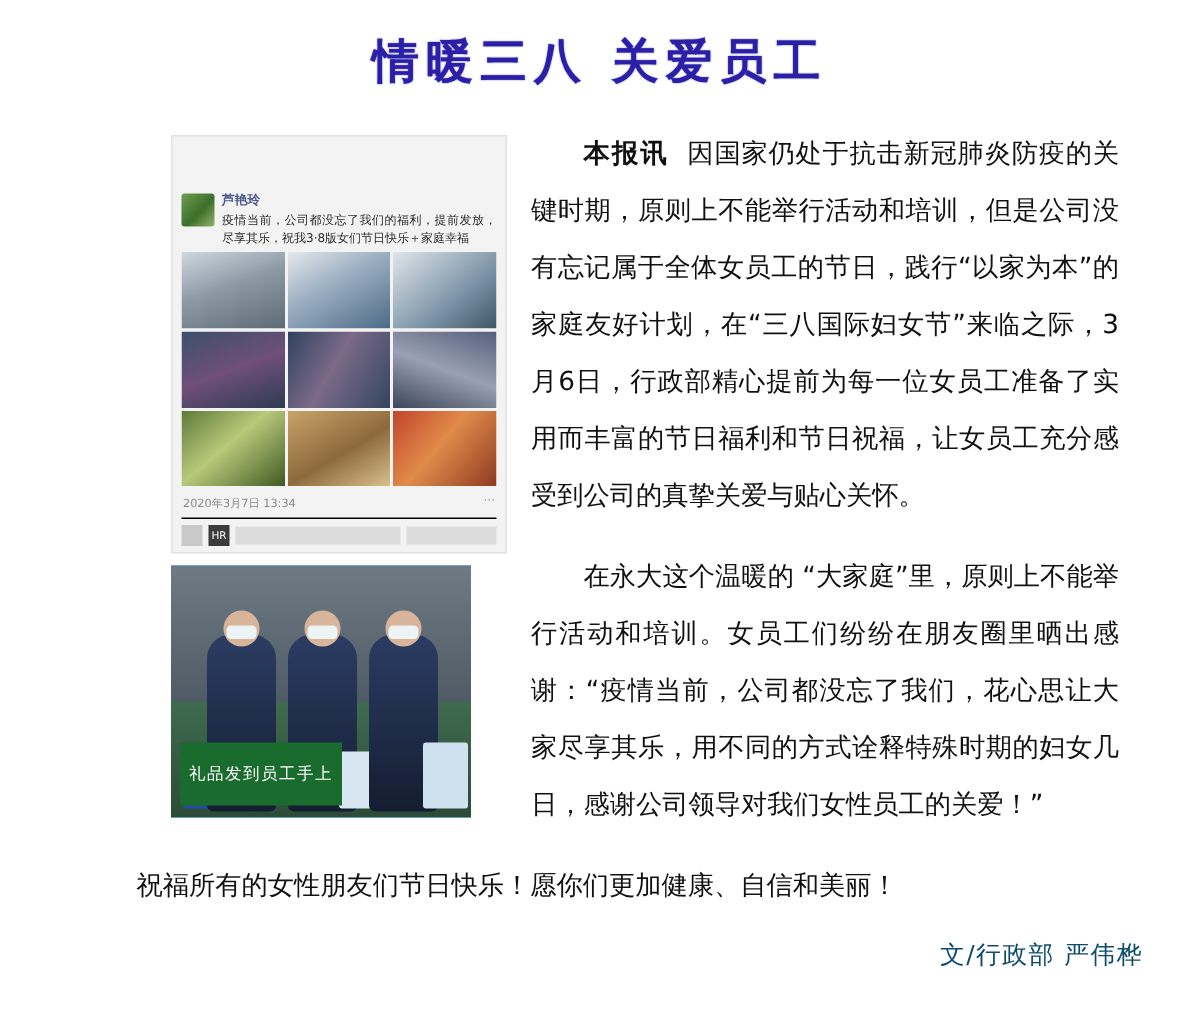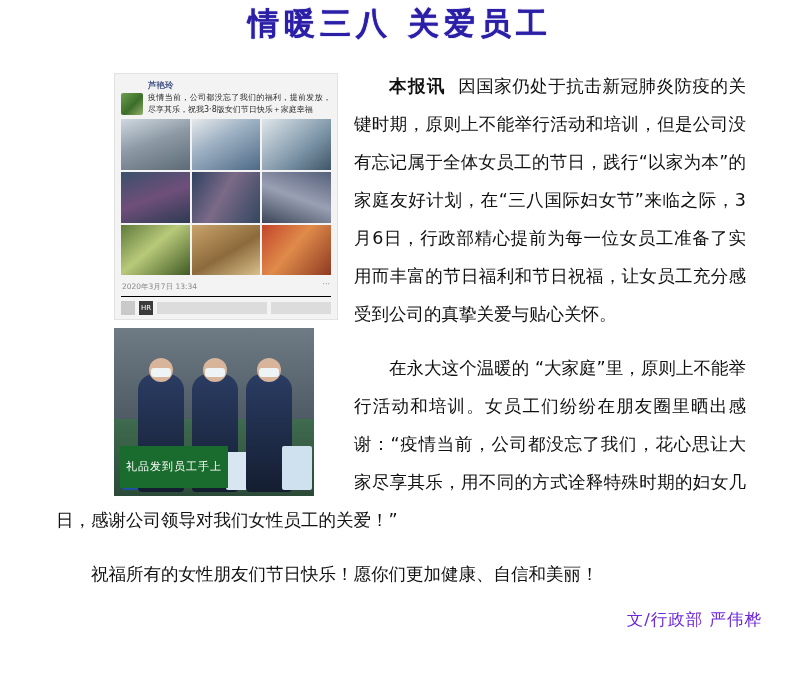--- a/index.html
+++ b/index.html
@@ -21,21 +21,21 @@
     box-sizing: border-box;
     padding: 0;
   }
   .headline {
     text-align: center;
     color: #2b1fa8;
     font-family: "DejaVu Serif", "Liberation Serif", serif;
     font-weight: bold;
     font-size: 31px;
     letter-spacing: 5px;
-    padding-top: 3px;
+    padding-top: 20px;
     padding-bottom: 6px;
     text-shadow: 0 0 1px #2b1fa8;
   }
   .article {
     position: relative;
     margin: 0 38px 0 40px;
     font-size: 17.5px;
     line-height: 38px;
     text-align: justify;
     color: #111;
@@ -49,21 +49,21 @@
     margin: 16px;
     text-indent: 2em;
   }
   .para.first {
     text-indent: 2em;
   }
   .byline {
     text-align: right;
     margin: 6px 38px 0 0;
     font-size: 16.5px;
-    color: #6d28d9;
+    color: #0c4a6e;
     letter-spacing: 1px;
   }
 
   
   .media-stack {
     float: left;
     width: 224px;
     margin: 6px 16px 4px 74px;
     shape-outside: margin-box;
   }
@@ -74,22 +74,23 @@
     background: #f3f3f3;
     border: 1px solid #e2e2e2;
     box-sizing: border-box;
     padding: 6px 6px 4px 6px;
     font-size: 8px;
     line-height: 11px;
     color: #2b2b2b;
   }
   .post-head {
     display: flex;
-    align-items: flex-end;
+    align-items: flex-start;
     gap: 5px;
+    margin-top: 32px;
   }
   .post-avatar {
     width: 22px;
     height: 22px;
     border-radius: 2px;
     background: linear-gradient(135deg,#6f9f4f 0%,#3c6e2a 55%,#94b06a 100%);
     flex: none;
   }
   .post-name {
     color: #4a5a8a;

